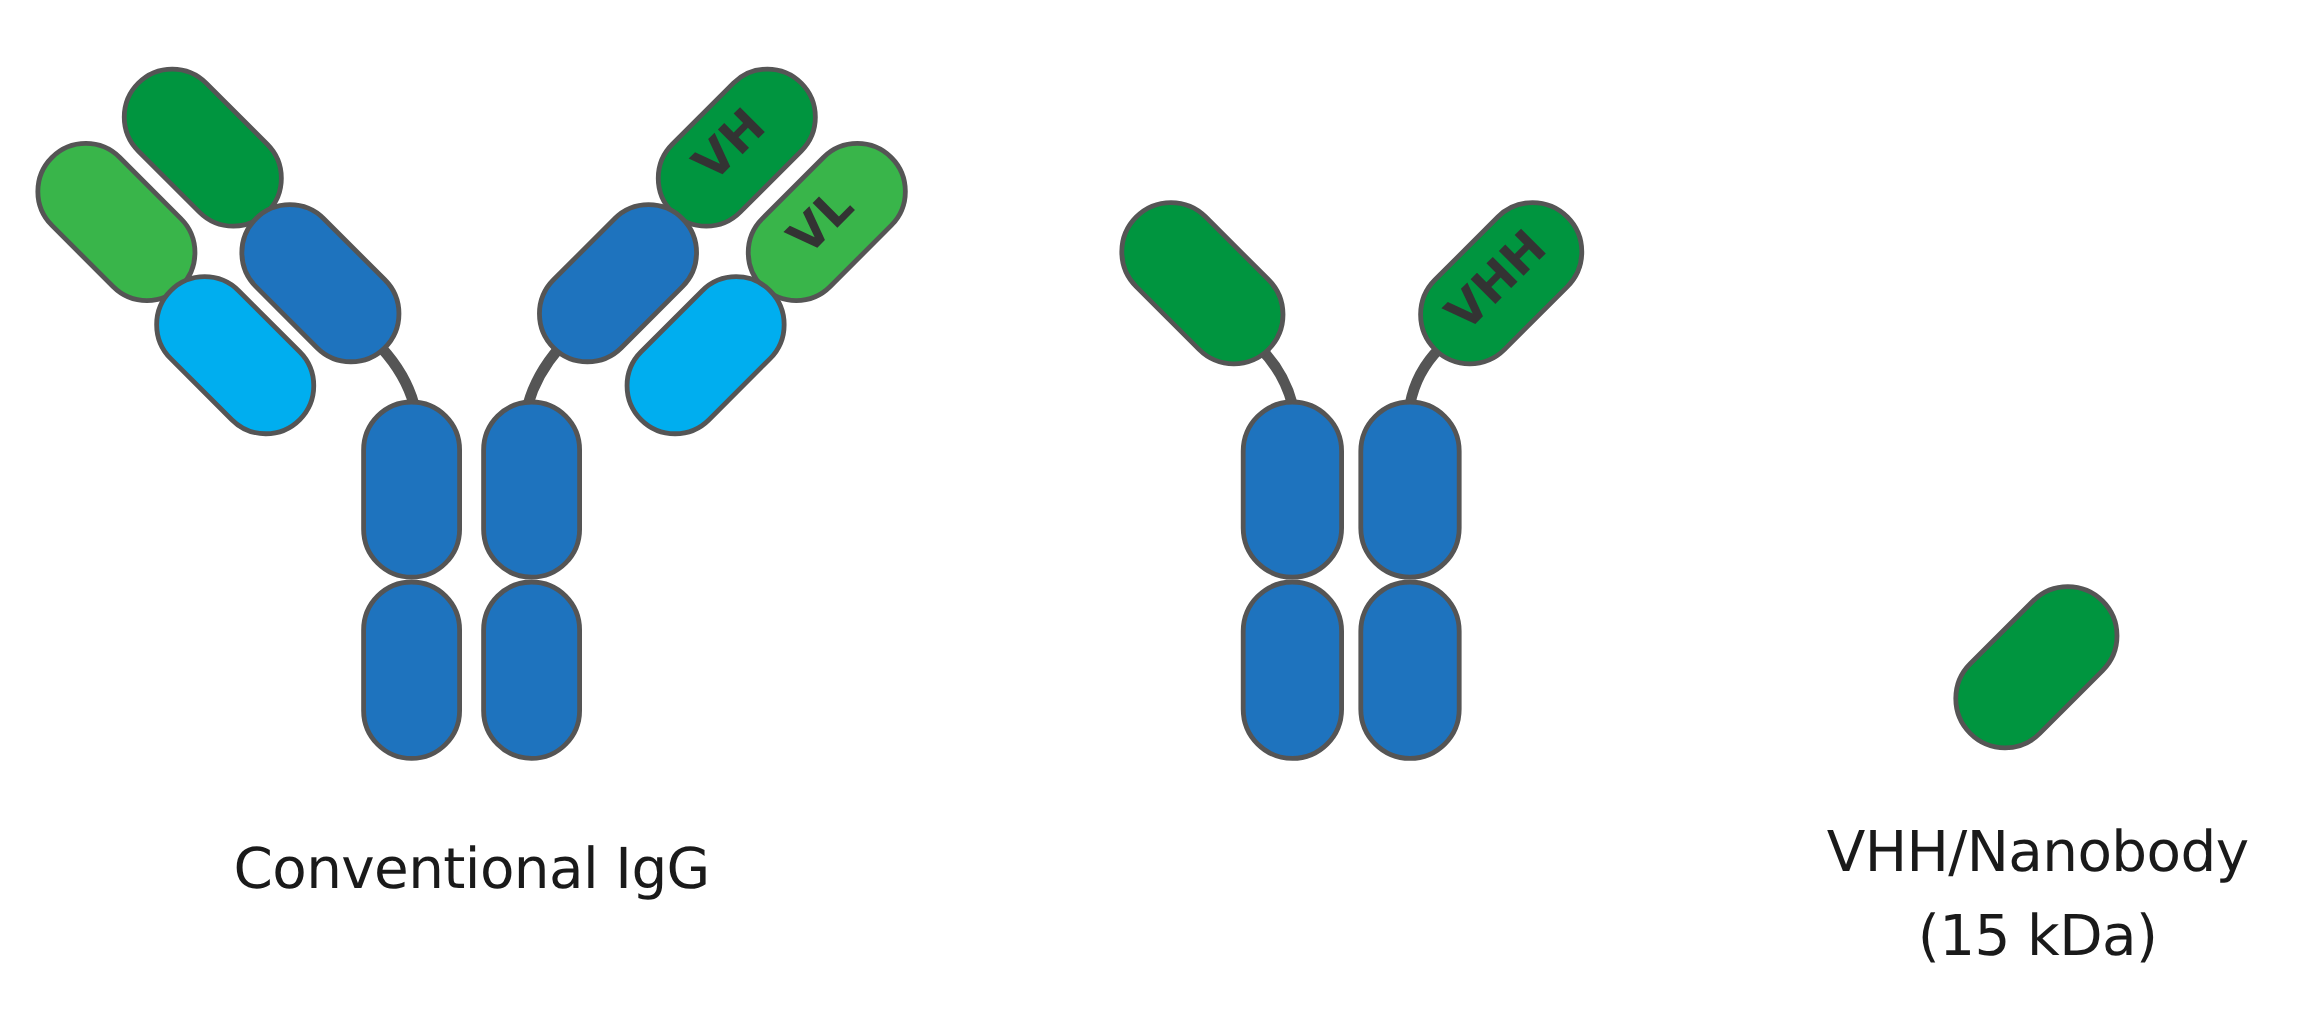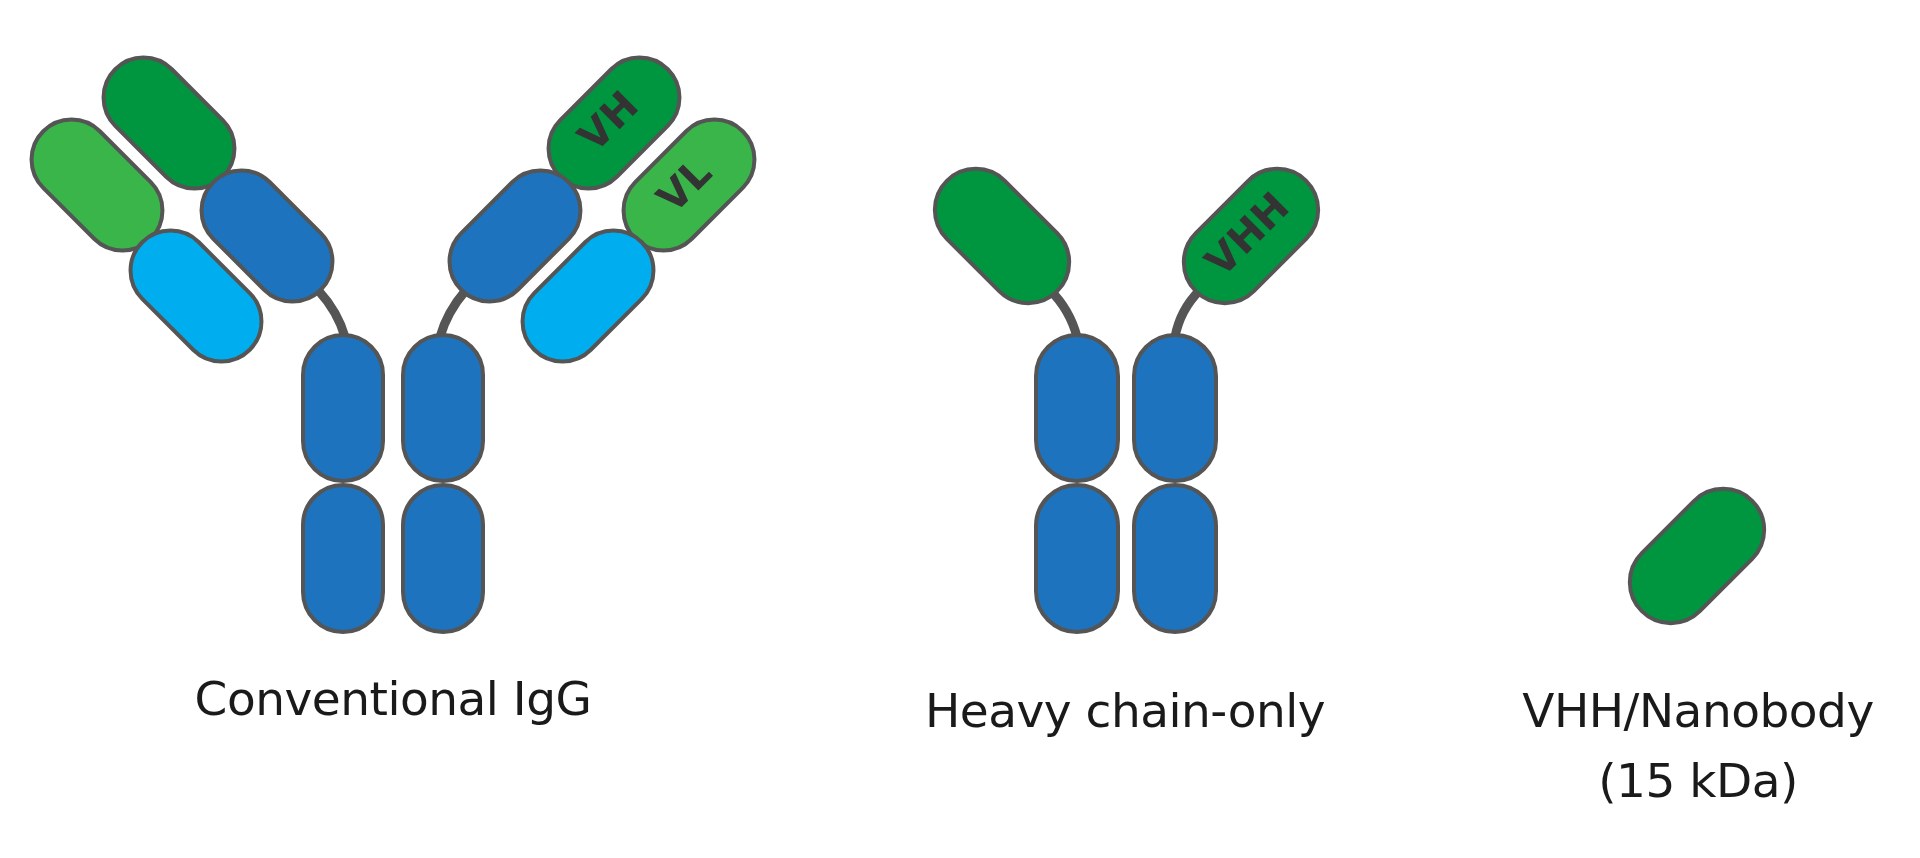--- a/index.html
+++ b/index.html
@@ -8,21 +8,21 @@
   .label {
     position: absolute;
     font-family: "DejaVu Sans", sans-serif;
     font-size: 47px;
     color: #1a1a1a;
     text-align: center;
     line-height: 70px;
     white-space: nowrap;
     letter-spacing: -0.5px;
   }
-  #label-igg { left: 143px; top: 664px; width: 500px; }
+  #label-igg { left: 143px; top: 690px; width: 500px; }
   #label-hcab { left: 875px; top: 676px; width: 500px; }
   #label-nb { left: 1448px; top: 676px; width: 500px; }
   .domain-text {
     font-family: "DejaVu Sans", sans-serif;
     font-weight: bold;
     font-size: 40px;
     fill: #333333;
   }
 </style>
 </head>
@@ -77,19 +77,18 @@
   <g>
     <rect x="-78" y="-41" width="156" height="82" rx="41" ry="41" transform="translate(1697,556) rotate(-45)" fill="#00953f" stroke="#555555" stroke-width="4"></rect>
   </g>
 </svg>
 
 <div class="label" id="label-igg">
   <div>Conventional IgG</div>
 </div>
 
 <div class="label" id="label-hcab">
-  <div>Heavy chain-only</div>
 </div>
 
 <div class="label" id="label-nb">
   <div>VHH/Nanobody</div>
   <div>(15 kDa)</div>
 </div>
 
 </body></html>

